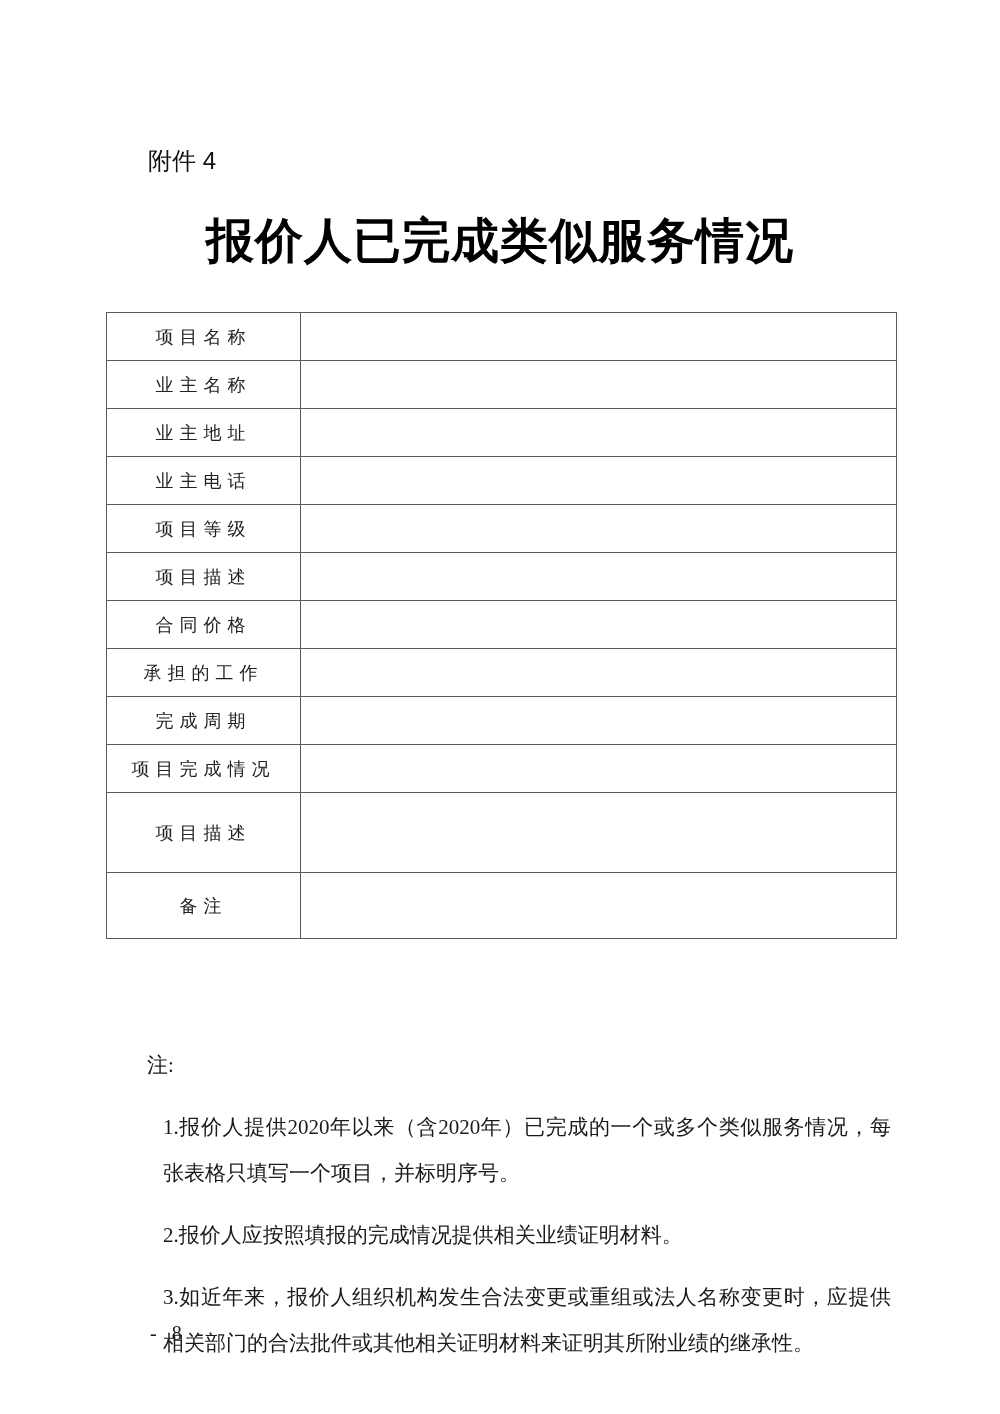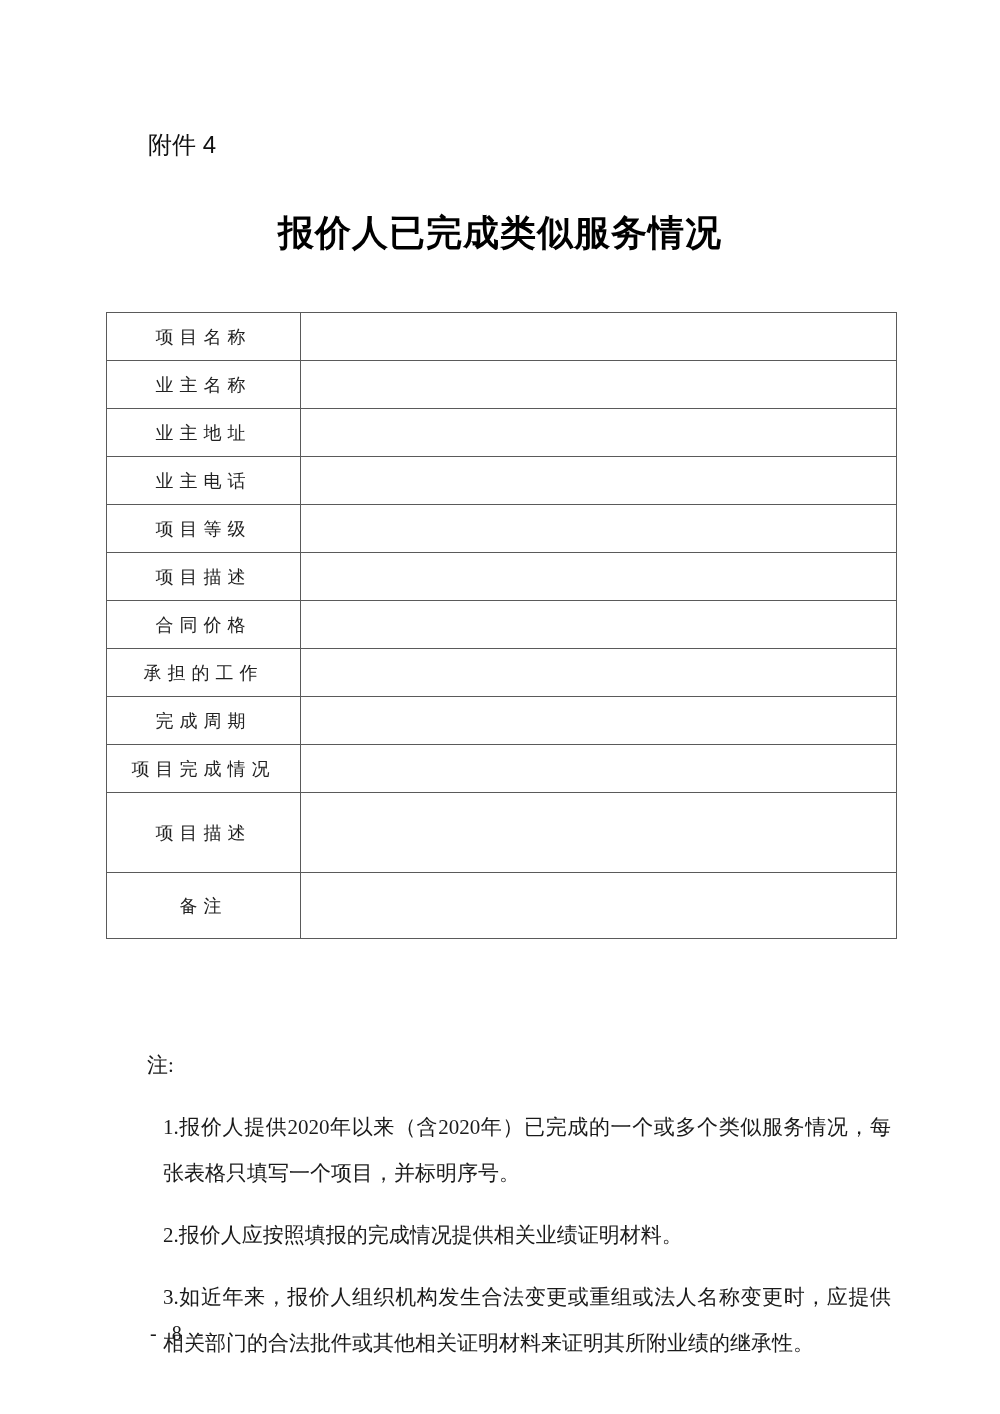--- a/index.html
+++ b/index.html
@@ -12,35 +12,35 @@
     width: 1000px;
     height: 1414px;
     background: #ffffff;
     color: #000000;
     font-family: "Liberation Serif", serif;
     overflow: hidden;
   }
   .attachment-label {
     position: absolute;
     left: 148px;
-    top: 129px;
+    top: 145px;
     font-family: "Liberation Sans", sans-serif;
     font-size: 24px;
     color: #111111;
     white-space: pre;
   }
   .doc-title {
     position: absolute;
     left: 0;
     right: 0;
     top: 209px;
     margin: 0;
     text-align: center;
     font-family: "Liberation Serif", serif;
-    font-size: 36px;
+    font-size: 48px;
     font-weight: bold;
     letter-spacing: 1px;
     color: #000000;
   }
   table.form-table {
     position: absolute;
     left: 106px;
     top: 312px;
     width: 791px;
     border-collapse: collapse;

